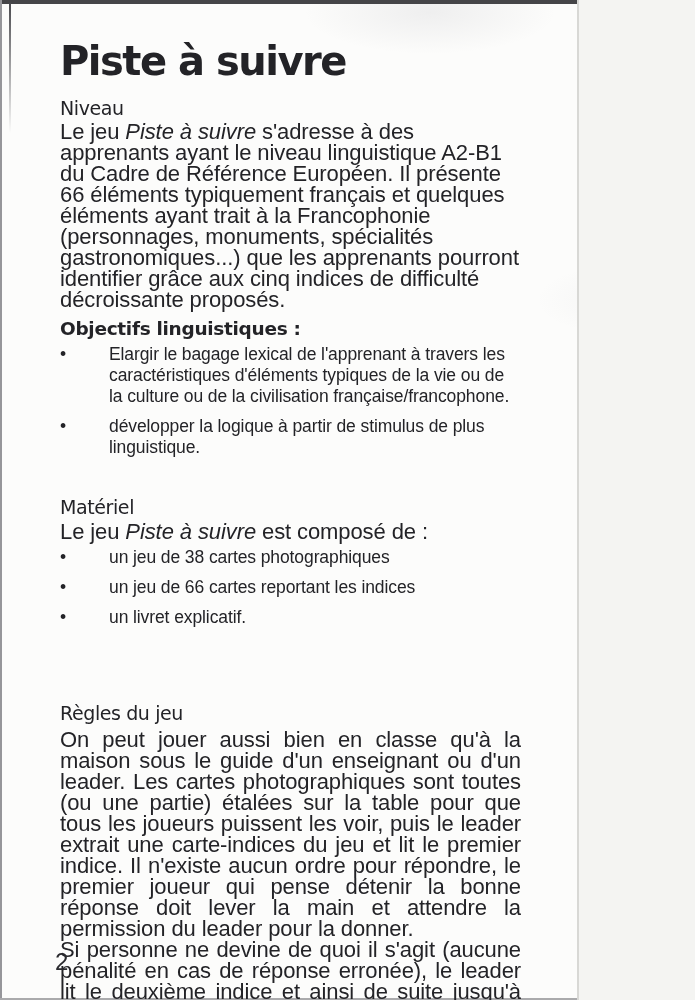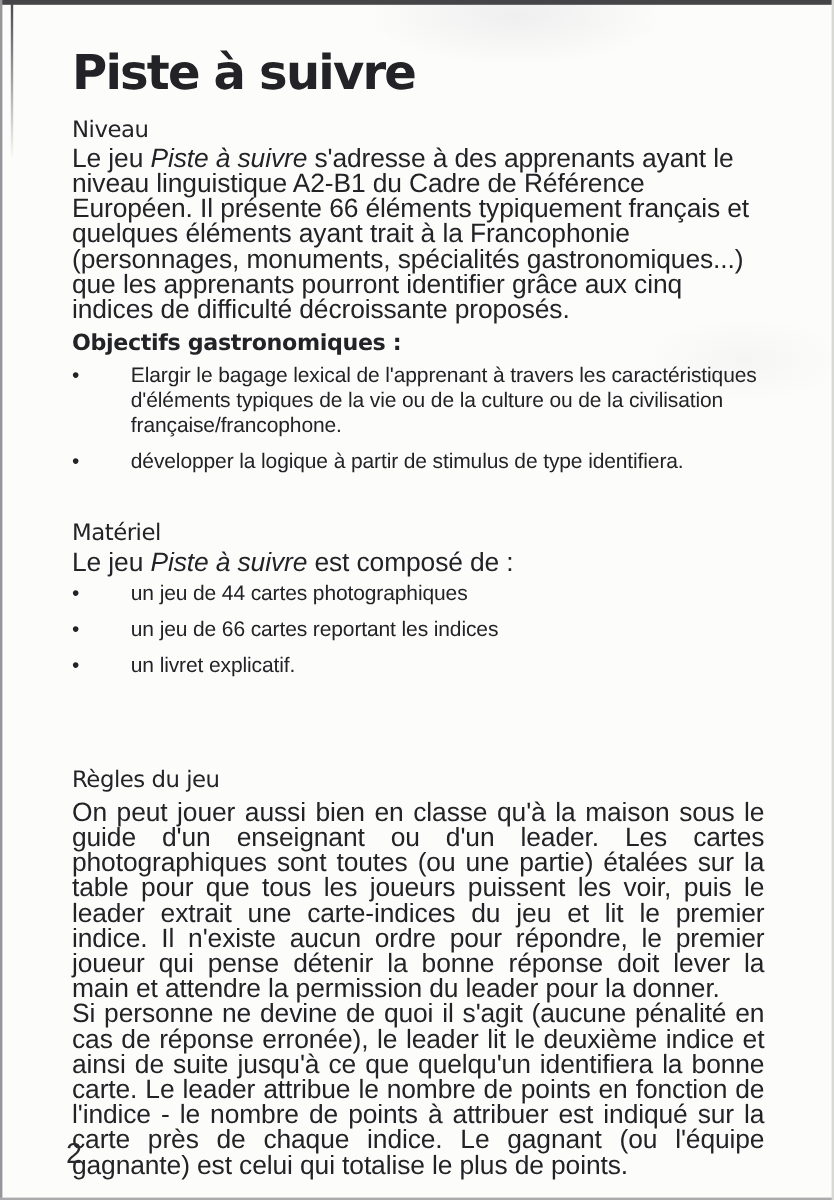--- a/index.html
+++ b/index.html
@@ -6,21 +6,21 @@
   html, body { margin: 0; padding: 0; }
   body {
     width: 695px;
     height: 1000px;
     background: #f4f4f2;
     font-family: "Liberation Sans", sans-serif;
     overflow: hidden;
   }
   .page {
     position: relative;
-    width: 695px;
+    width: 579px;
     height: 1000px;
     background:
       radial-gradient(ellipse 180px 60px at 430px 12px, rgba(120,120,130,0.10), transparent 70%),
       radial-gradient(ellipse 120px 50px at 620px 300px, rgba(120,120,130,0.05), transparent 70%),
       #fcfcfb;
     overflow: hidden;
     color: #232327;
   }
   
   .edge-top    { position: absolute; top: 0; left: 0; right: 0; height: 4px; background: #454548; }
@@ -115,42 +115,42 @@
   <div class="fold-line"></div>
 
   <div class="content">
 
     <h1 class="doc-title">Piste à suivre</h1>
 
     <section class="section-niveau">
       <h2 class="section-heading">Niveau</h2>
       <p class="body-text"><span>Le jeu </span><em class="game-name">Piste à suivre</em><span> s'adresse à des apprenants ayant le niveau linguistique A2-B1 du Cadre de Référence Européen. Il présente 66 éléments typiquement français et quelques éléments ayant trait à la Francophonie&nbsp; (personnages, monuments, spécialités gastronomiques...) que les apprenants pourront identifier grâce aux cinq indices de difficulté décroissante proposés.</span></p>
 
-      <h3 class="sub-heading">Objectifs gastronomiques :</h3>
+      <h3 class="sub-heading">Objectifs linguistiques :</h3>
       <ul class="bullet-list">
         <li>
           <span class="bullet">•</span>
           <span class="li-text">Elargir le bagage lexical de l'apprenant à travers les caractéristiques d'éléments typiques de la vie ou de la culture ou de la civilisation française/francophone.</span>
         </li>
         <li>
           <span class="bullet">•</span>
-          <span class="li-text">développer la logique à partir de stimulus de type identifiera.</span>
+          <span class="li-text">développer la logique à partir de stimulus de plus linguistique.</span>
         </li>
       </ul>
     </section>
 
     <div class="spacer-lg"></div>
 
     <section class="section-materiel">
       <h2 class="section-heading">Matériel</h2>
       <p class="body-text"><span>Le jeu </span><em class="game-name">Piste à suivre</em><span> est composé de :</span></p>
       <ul class="bullet-list">
         <li>
           <span class="bullet">•</span>
-          <span class="li-text">un jeu de 44 cartes photographiques</span>
+          <span class="li-text">un jeu de 38 cartes photographiques</span>
         </li>
         <li>
           <span class="bullet">•</span>
           <span class="li-text">un jeu de 66 cartes reportant les indices</span>
         </li>
         <li>
           <span class="bullet">•</span>
           <span class="li-text">un livret explicatif.</span>
         </li>
       </ul>

